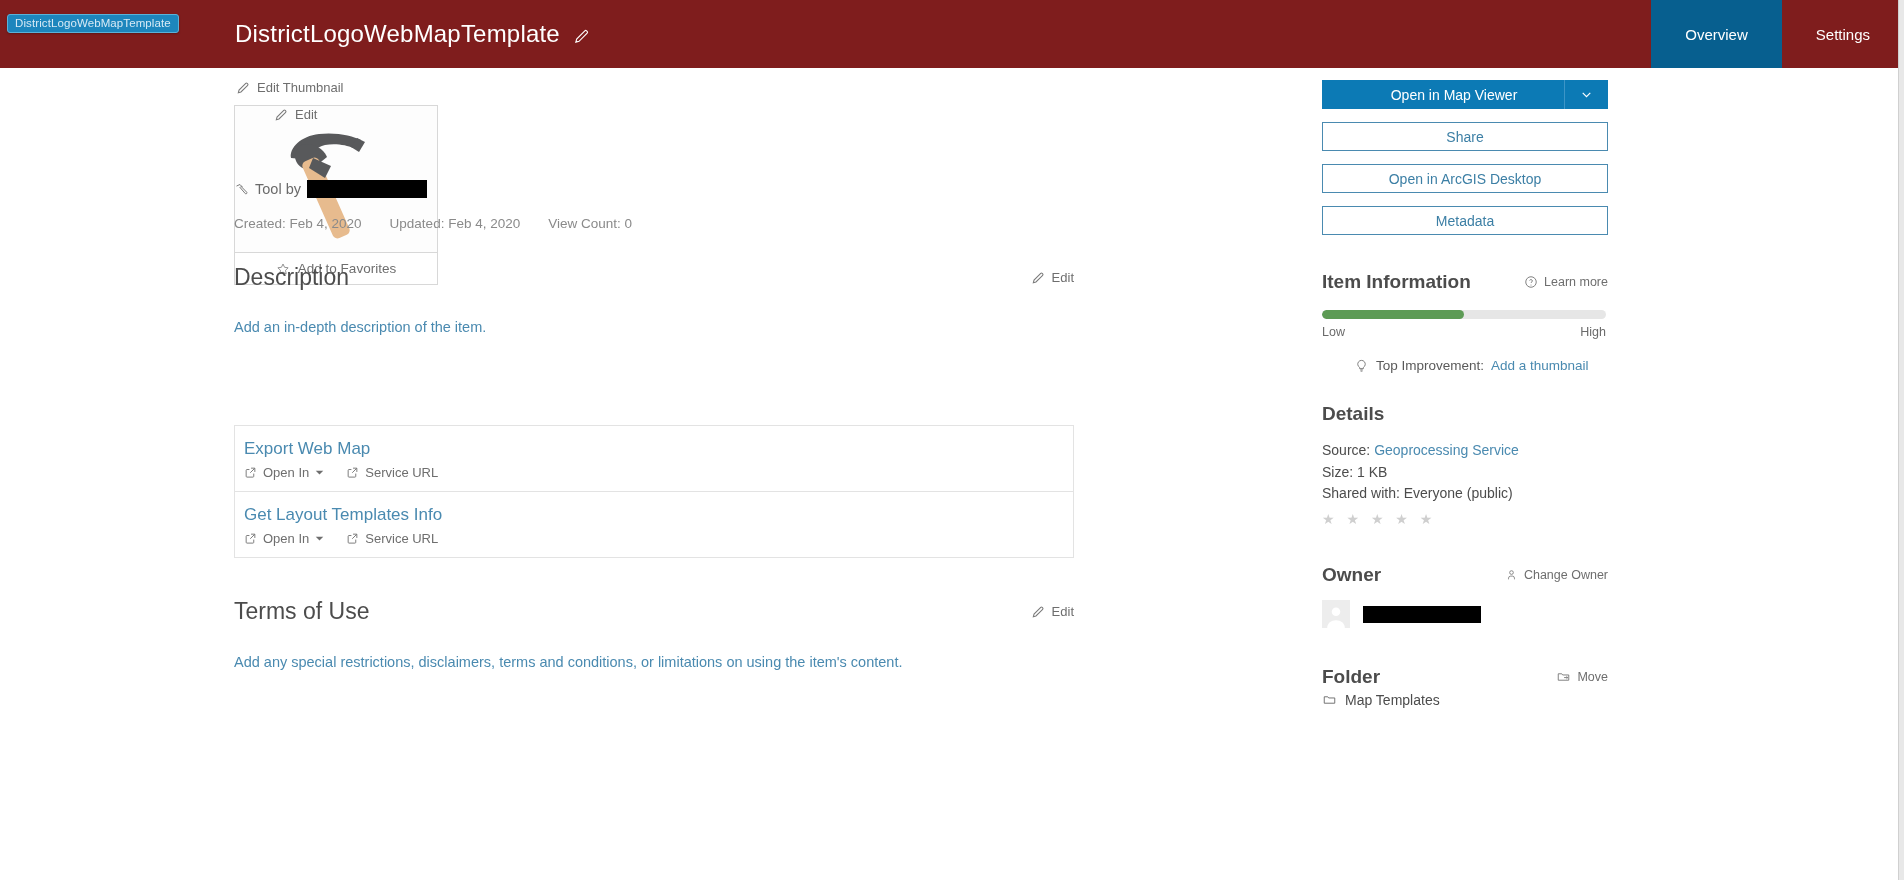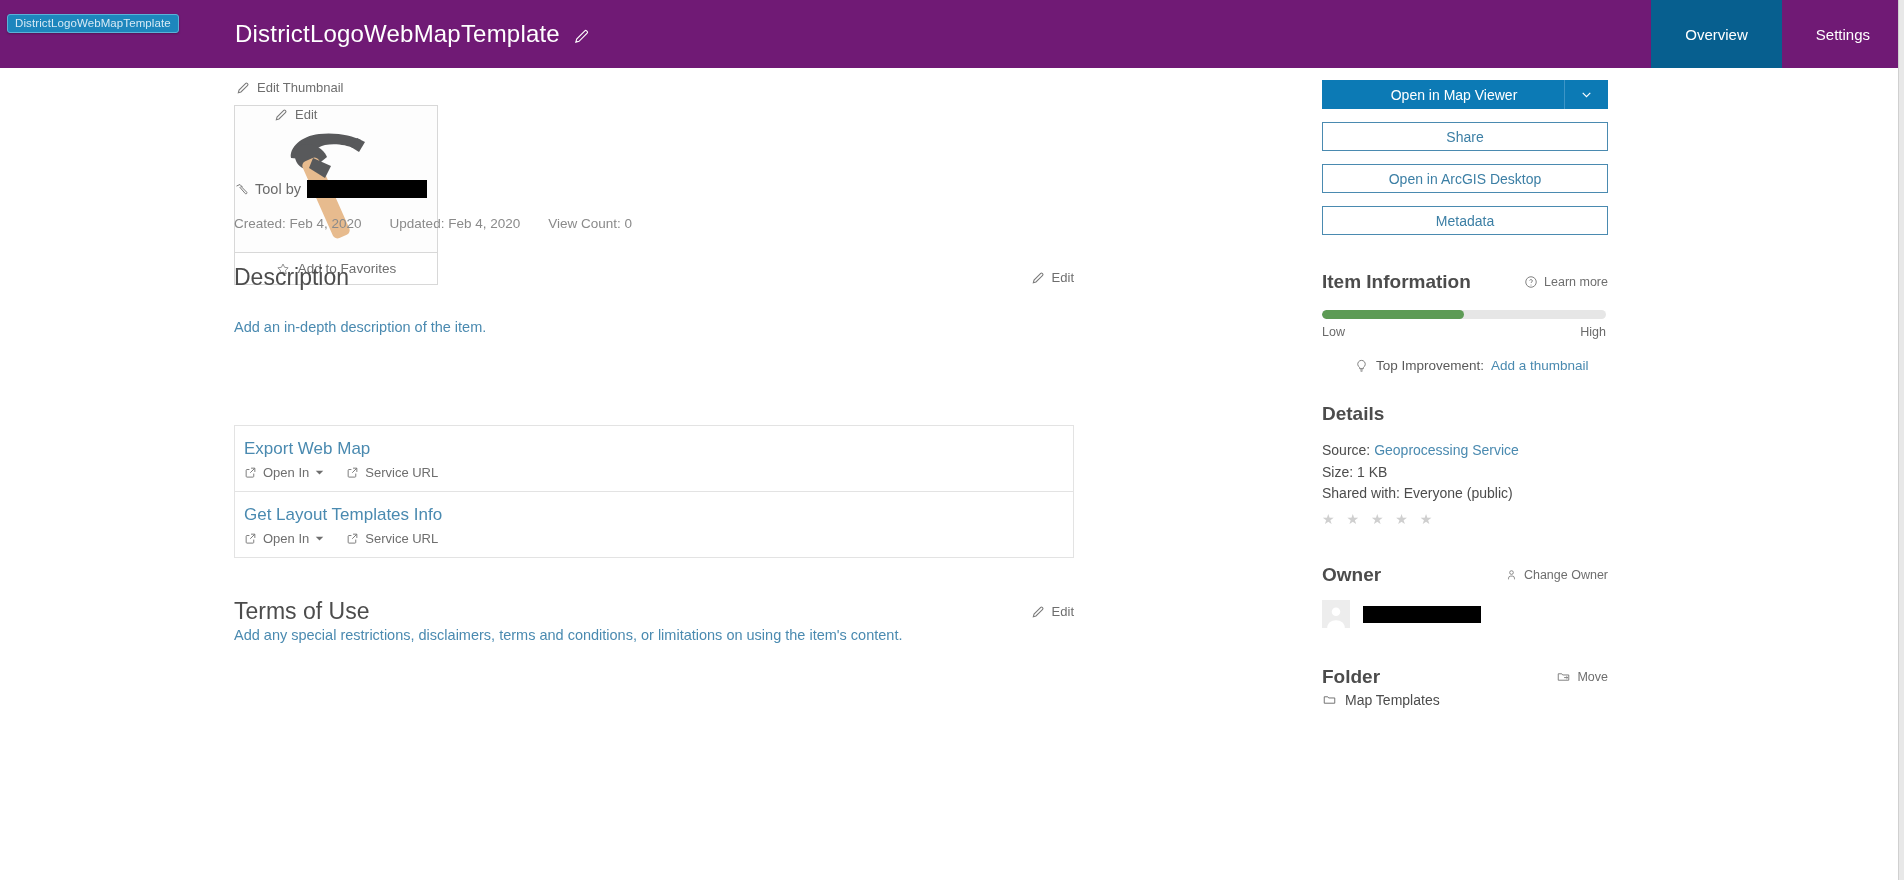--- a/index.html
+++ b/index.html
@@ -9,21 +9,21 @@
     background: #ffffff;
     font-family: "Liberation Sans", sans-serif;
     overflow: hidden;
   }
   body { position: relative; }
 
   
   .header {
     position: absolute; top: 0; left: 0;
     width: 1904px; height: 68px;
-    background: #701a75;
+    background: #7f1d1d;
     display: flex; align-items: stretch;
   }
   .header-left {
     display: flex; align-items: center;
     flex: 1 1 auto; position: relative;
   }
   .title-tooltip {
     position: absolute; left: 7px; top: 14px;
     background: #1d86bd;
     border: 1px solid #5bb2d8;
@@ -161,21 +161,21 @@
     cursor: pointer;
   }
   .tool-actions { display: flex; align-items: center; gap: 22px; }
   .tool-action {
     display: flex; align-items: center; gap: 6px;
     color: #6e6e6e; font-size: 13px; cursor: pointer;
   }
 
   .terms-section { position: absolute; left: 0; top: 530px; width: 840px; }
   .terms-section .section-head .inline-edit { margin-left: 0; margin-top: 6px; }
-  .terms-body { }
+  .terms-body { margin-top: 27px; }
 
   
   .btn {
     width: 286px; height: 29px;
     display: flex; align-items: center; justify-content: center;
     font-size: 14px; cursor: pointer;
     margin-bottom: 13px;
   }
   .btn-primary {
     background: #0c7ab5; color: #ffffff;

